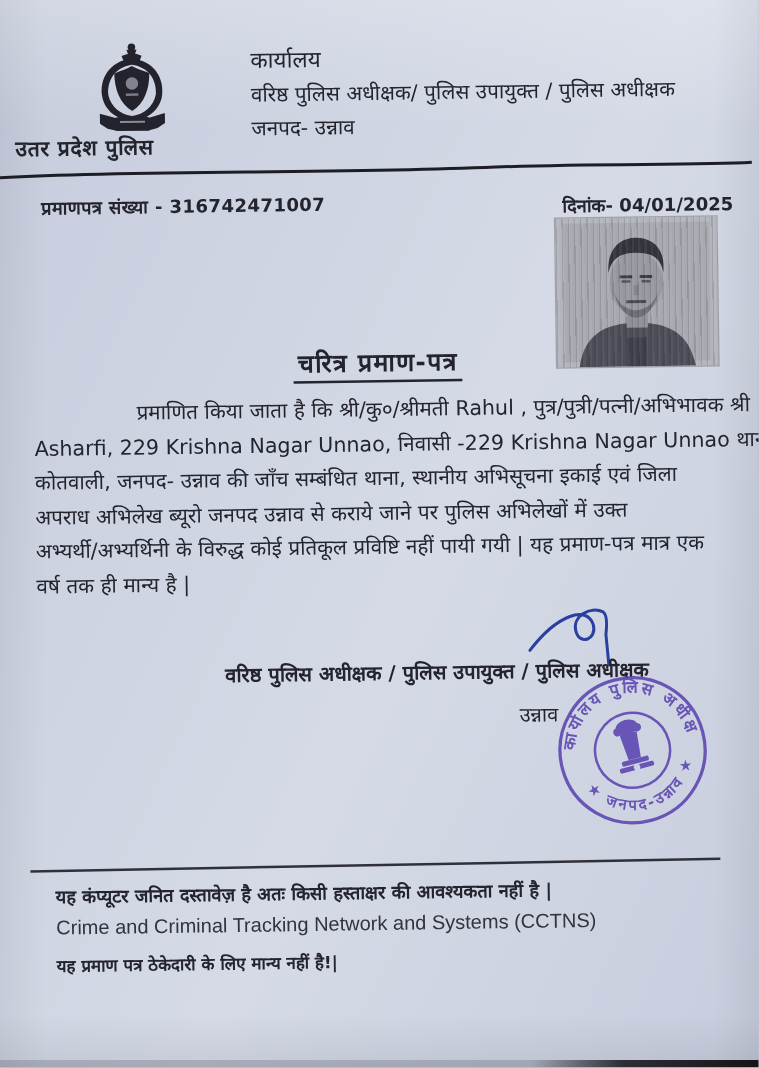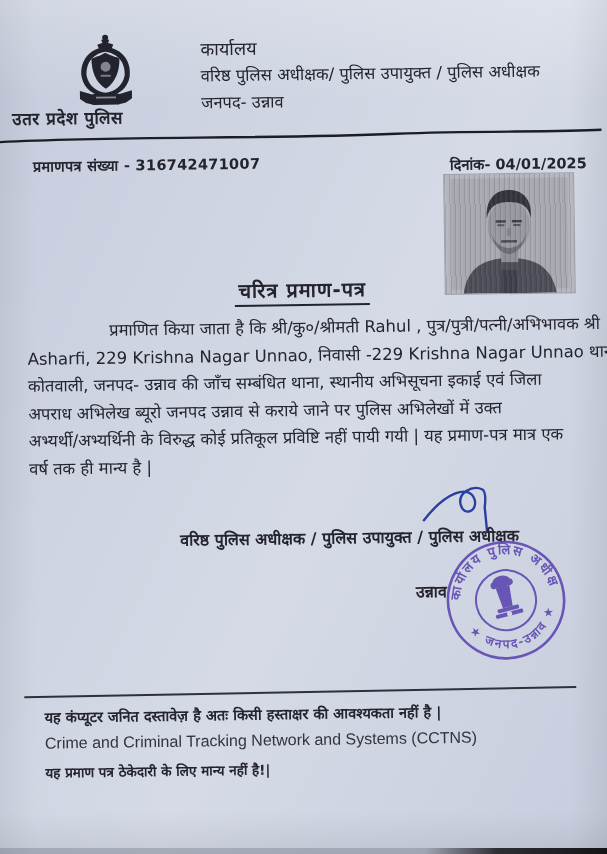--- a/index.html
+++ b/index.html
@@ -56,21 +56,21 @@
   .title span{border-bottom:2px solid #24242e;padding:0 4px 2px;}
 
   
   .body-block{left:28px;top:314px;width:558px;font-size:16.5px;line-height:27.5px;}
   .body-line{white-space:nowrap;}
   .body-line.first{padding-left:82px;}
 
   
   .sig-svg{left:418px;top:482px;}
   .officer-line{left:178px;top:527px;font-size:16px;font-weight:bold;white-space:nowrap;}
-  .place{left:413px;top:582px;font-size:16px;font-weight:bold;}
+  .place{left:413px;top:562px;font-size:16px;font-weight:normal;}
 
   
   .stamp{left:436px;top:536px;width:134px;height:134px;transform:rotate(-14deg);opacity:.88;}
 
   
   .rule-footer{left:20px;top:691px;width:552px;height:2px;background:#30303a;transform:rotate(-.25deg);}
   .footer-l1{left:40px;top:703px;font-size:14.5px;font-weight:bold;}
   .footer-l2{left:40px;top:731px;font-size:16px;font-family:"Liberation Sans","DejaVu Sans",sans-serif;color:#33333d;}
   .footer-l3{left:40px;top:760px;font-size:13.5px;font-weight:bold;}
 

